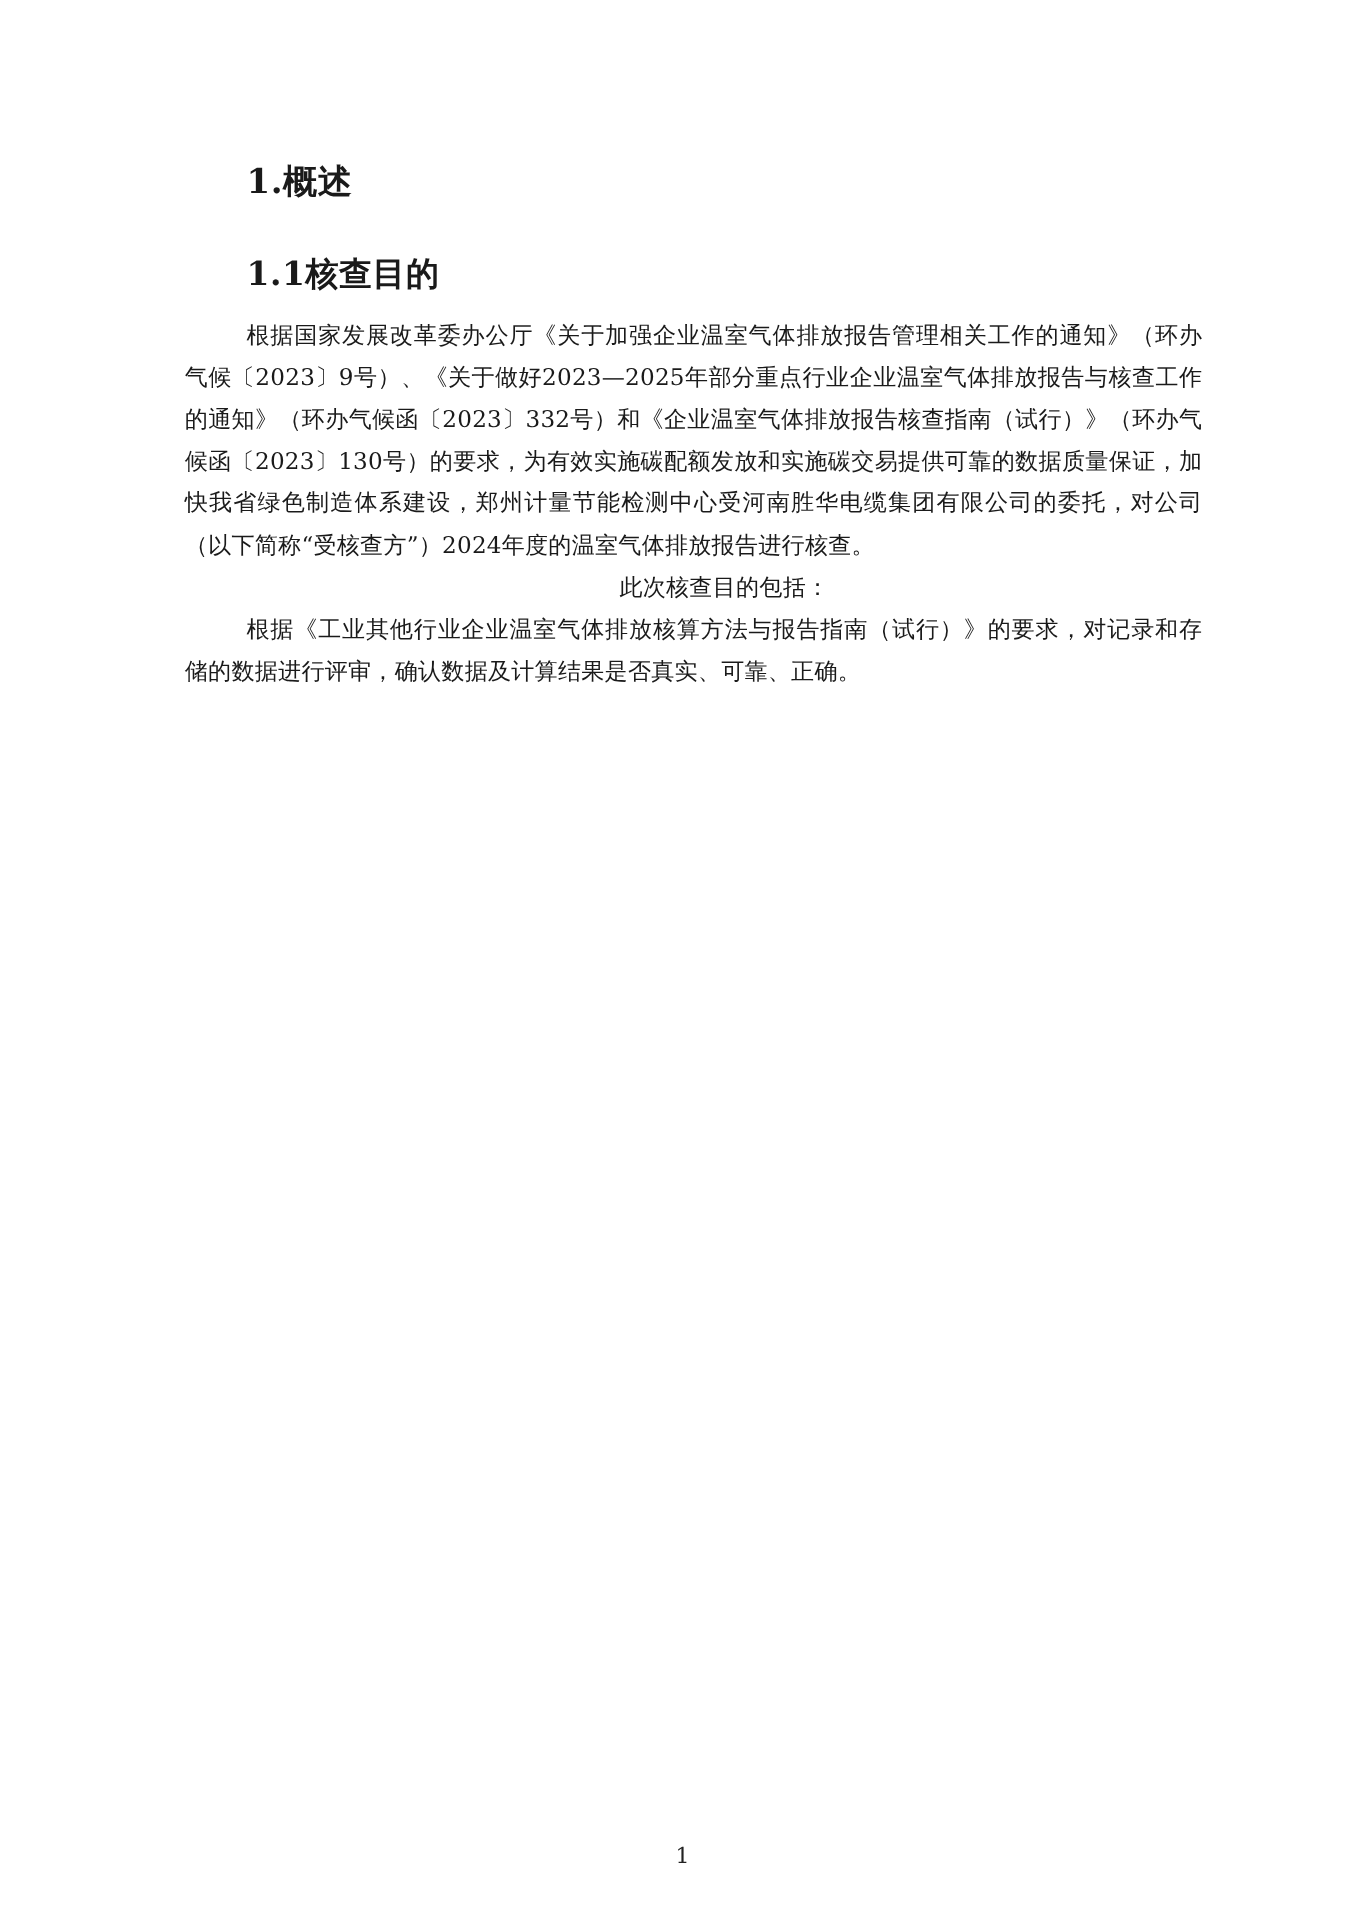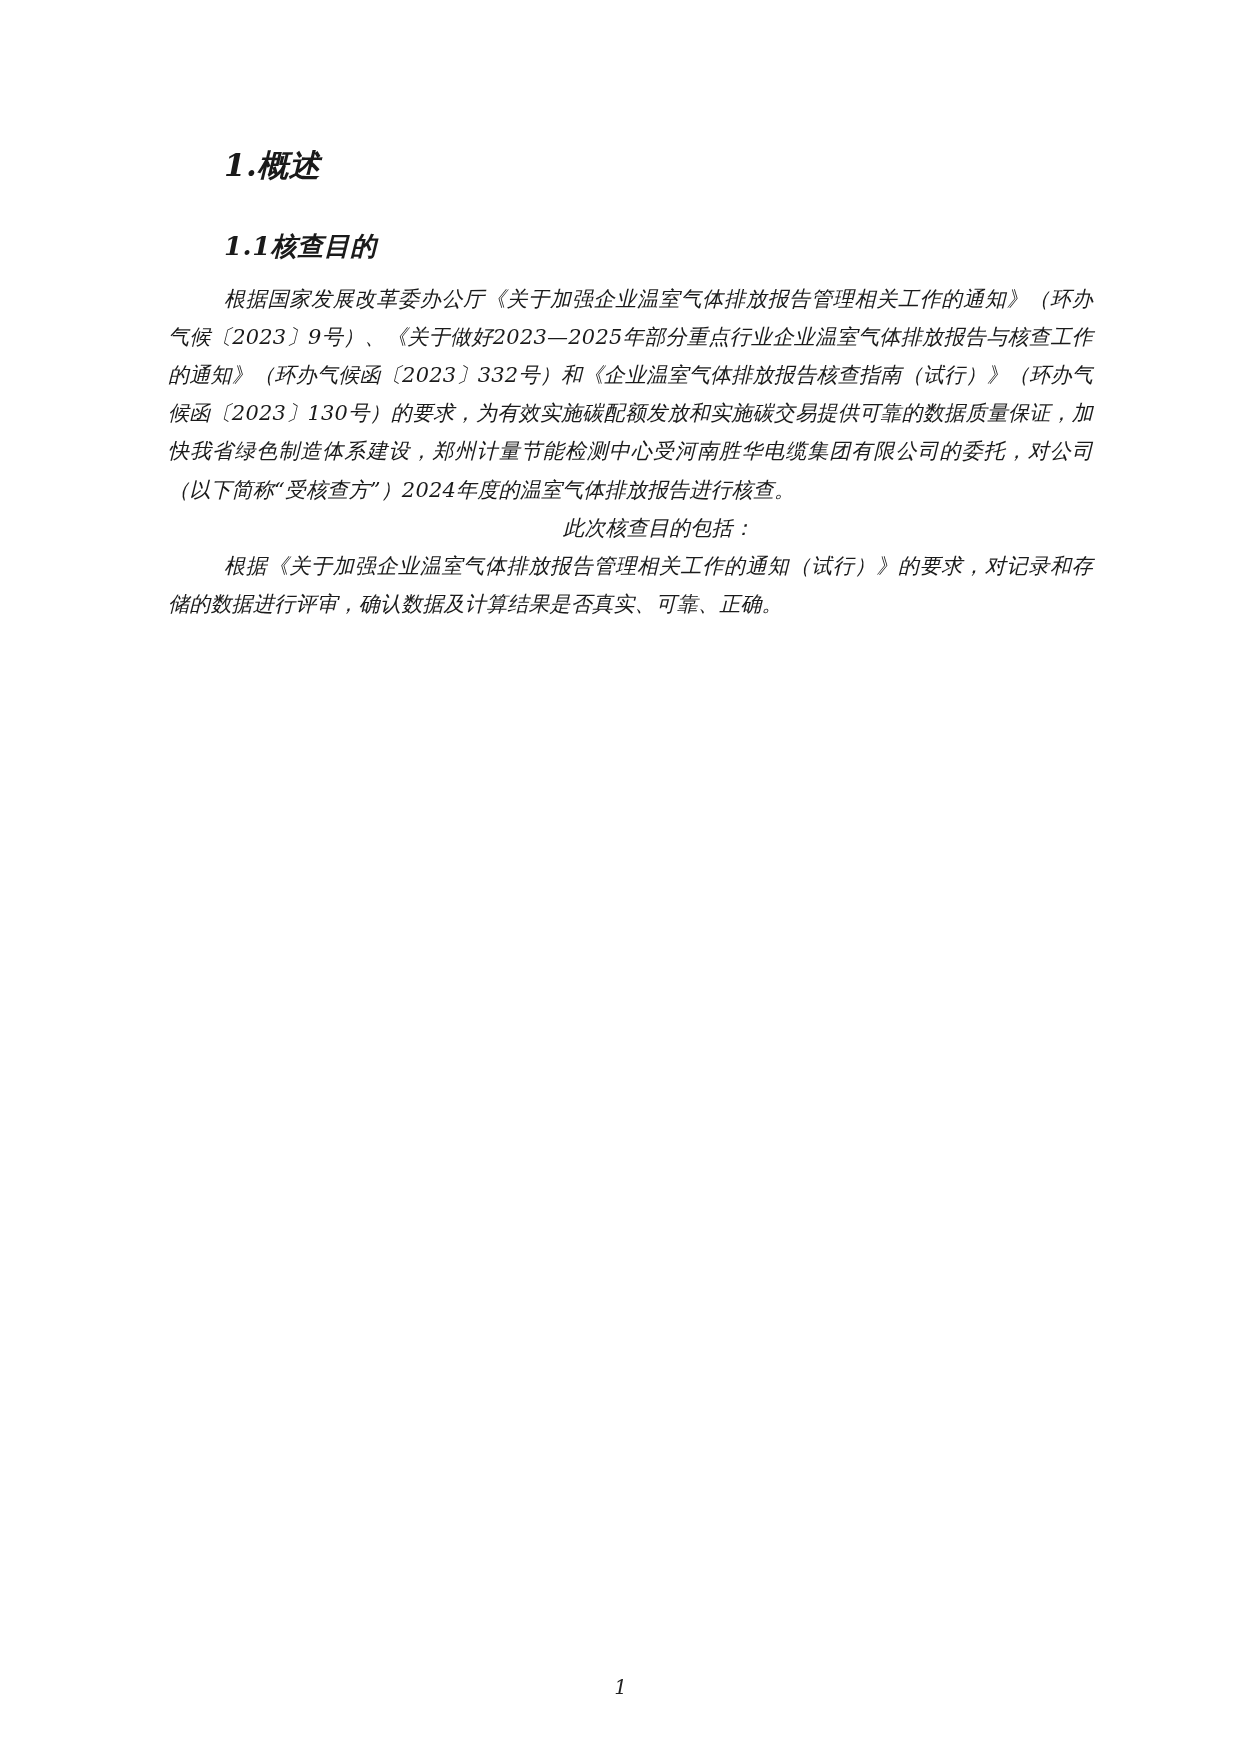--- a/index.html
+++ b/index.html
@@ -16,35 +16,34 @@
     overflow: hidden;
   }
   .page {
     position: absolute;
     left: 0;
     top: 0;
     width: 1241px;
     height: 1754px;
     box-sizing: border-box;
     padding: 120px 148px 70px 168px;
-    font-style: italic;
   }
   .content {
     width: 925px;
   }
   h1.heading-1 {
     font-size: 31px;
     font-weight: bold;
     margin: 0 0 0 0;
     padding: 22px 0 10px 56px;
     line-height: 1.5;
     letter-spacing: 0.5px;
   }
   h2.heading-2 {
-    font-size: 26px;
+    font-size: 30px;
     font-weight: bold;
     margin: 0;
     padding: 28px 0 14px 56px;
     line-height: 1.5;
     letter-spacing: 0.5px;
   }
   p.para {
     font-size: 21px;
     line-height: 1.82;
     margin: 0;
@@ -80,21 +79,21 @@
 
     <h1 class="heading-1">1.概述</h1>
 
     <h2 class="heading-2">1.1核查目的</h2>
 
     <p class="para">根据国家发展改革委办公厅《关于加强企业温室气体排放报告管理相关工作的通知》（环办气候〔2023〕9号）、《关于做好2023—2025年部分重点行业企业温室气体排放报告与核查工作的通知》（环办气候函〔2023〕332号）和《企业温室气体排放报告核查指南（试行）》（环办气候函〔2023〕130号）的要求，为有效实施碳配额发放和实施碳交易提供可靠的数据质量保证，加快我省绿色制造体系建设，郑州计量节能检测中心受河南胜华电缆集团有限公司的委托，对公司（以下简称“受核查方”）2024年度的温室气体排放报告进行核查。</p>
 
     <p class="para tight">此次核查目的包括：</p>
 
 
-    <p class="para">根据《关于加强企业温室气体排放报告管理相关工作的通知（试行）》的要求，对记录和存储的数据进行评审，确认数据及计算结果是否真实、可靠、正确。</p>
+    <p class="para">根据《工业其他行业企业温室气体排放核算方法与报告指南（试行）》的要求，对记录和存储的数据进行评审，确认数据及计算结果是否真实、可靠、正确。</p>
 
 
 
 
   </div>
 
   <div class="page-number">1</div>
 </div>
 
 </body></html>

